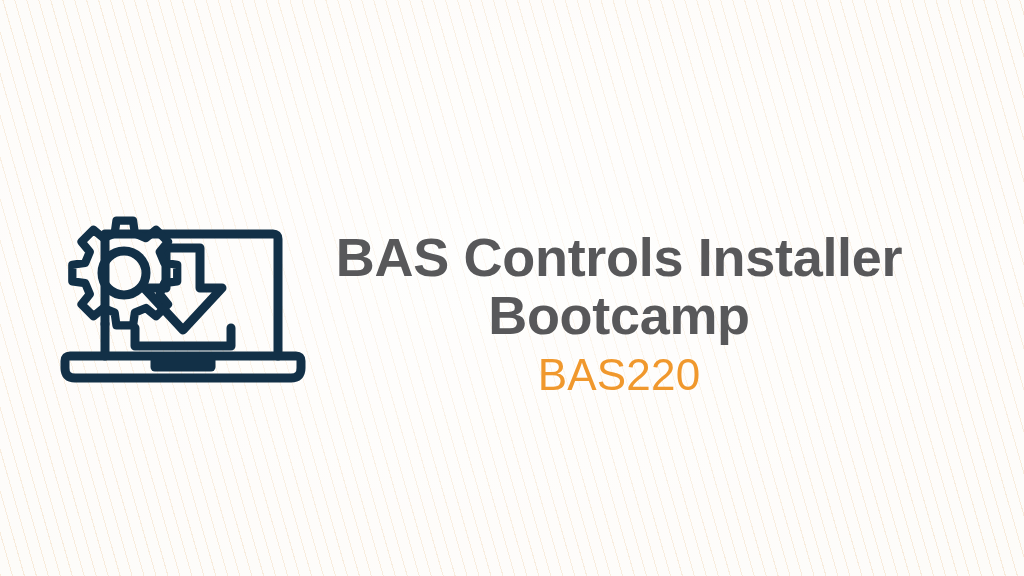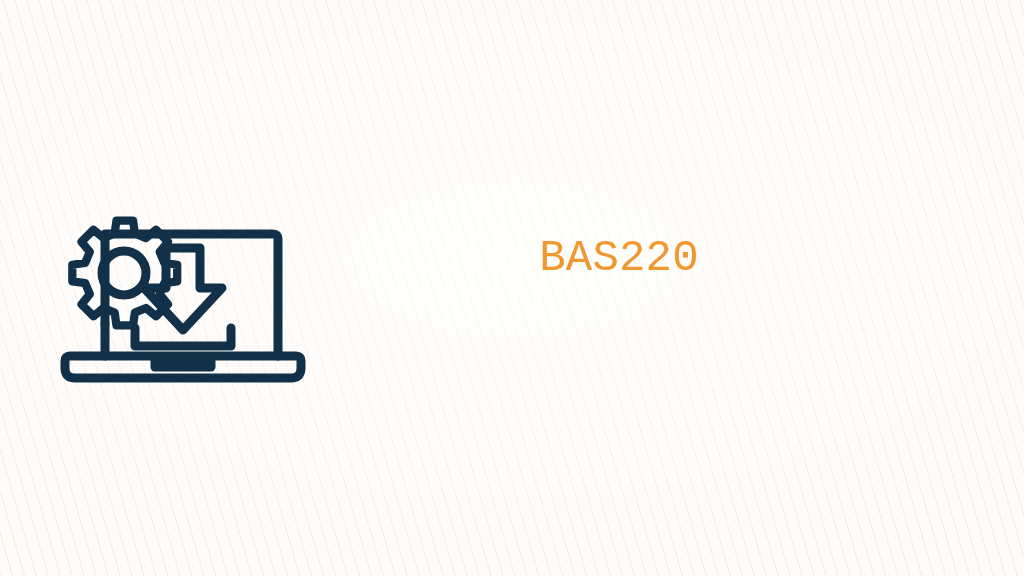--- a/index.html
+++ b/index.html
@@ -89,21 +89,21 @@
     font-weight: bold;
     font-size: 54px;
     line-height: 1.08;
     letter-spacing: -0.3px;
     color: #58585a;
     white-space: normal;
   }
 
   #course-code {
     margin: 8px 0 0 0;
-    font-family: Liberation Mono, monospace;
+    font-family: Liberation Sans, sans-serif;
     font-weight: normal;
     font-size: 44px;
     line-height: 1.0;
     letter-spacing: 0.2px;
     color: #f0982d;
   }
 </style>
 </head>
 <body>
 
@@ -134,17 +134,18 @@
                  L 62 5 L 64 19 L 76 24 L 87 15 L 100 28 L 91 39 L 96 51
                  L 110 53 L 110 71 L 96 73 L 91 85 L 100 96 L 87 109
                  L 76 100 L 64 105 L 62 119 L 44 119 L 42 105 L 30 100
                  L 19 109 L 6 96 L 15 85 L 10 73 L -4 71 L -4 53
                  L 10 51 L 15 39 L 6 28 L 19 15 L 30 24 L 42 19 Z" transform="translate(18,10) scale(0.92)"></path>
         <circle cx="66" cy="67" r="22"></circle>
       </svg>
     </div>
 
     <div id="text-block">
+      <h1 id="course-title">BAS Controls Installer Bootcamp</h1>
       <div id="course-code">BAS220</div>
     </div>
 
   </div>
 </div>
 
 </body></html>

